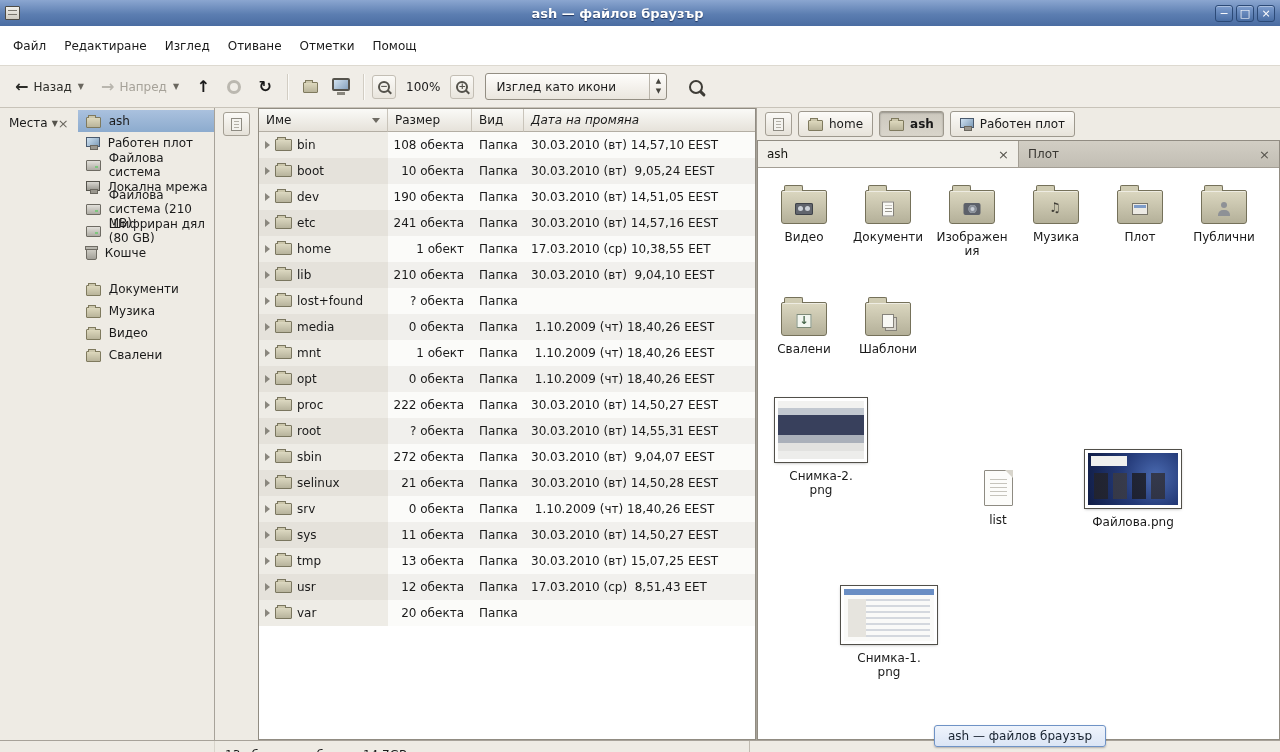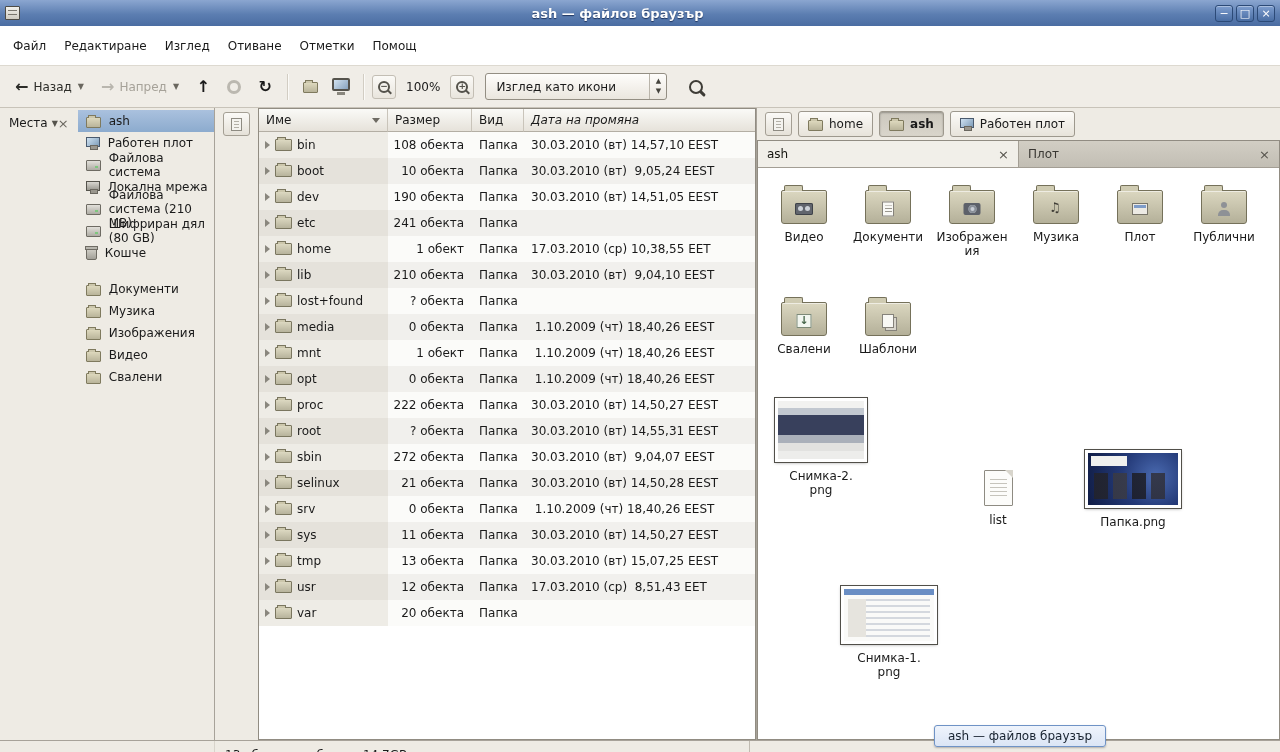--- a/index.html
+++ b/index.html
@@ -357,24 +357,20 @@
           <div class="side-item gap">
             <span class="si si-folder"></span>
             <span class="si-label">Документи</span>
           </div>
 
           <div class="side-item">
             <span class="si si-folder"></span>
             <span class="si-label">Музика</span>
           </div>
 
-          <div class="side-item">
-            <span class="si si-folder"></span>
-            <span class="si-label">Изображения</span>
-          </div>
 
           <div class="side-item">
             <span class="si si-folder"></span>
             <span class="si-label">Видео</span>
           </div>
 
           <div class="side-item">
             <span class="si si-folder"></span>
             <span class="si-label">Свалени</span>
           </div>
@@ -439,20 +435,21 @@
             </div>
 
             <div class="tree-row">
               <div class="cell c-name">
                 <span class="expander"></span>
                 <span class="tree-folder"></span>
                 <span>etc</span>
               </div>
               <div class="cell c-size">241 обекта</div>
               <div class="cell c-type">Папка</div>
+              <div class="cell c-date">30.03.2010 (вт) 14,57,16 EEST</div>
             </div>
 
             <div class="tree-row">
               <div class="cell c-name">
                 <span class="expander"></span>
                 <span class="tree-folder"></span>
                 <span>home</span>
               </div>
               <div class="cell c-size">1 обект</div>
               <div class="cell c-type">Папка</div>
@@ -721,21 +718,21 @@
 png</span>
               </div>
 
               <div class="abs-item it-list">
                 <span class="icon-gfx k-document"></span>
                 <span class="icon-label">list</span>
               </div>
 
               <div class="abs-item it-snimka">
                 <span class="icon-gfx k-thumb"></span>
-                <span class="icon-label">Папка.png</span>
+                <span class="icon-label">Файлова.png</span>
               </div>
 
               <div class="abs-item it-snimka1">
                 <span class="icon-gfx k-thumb"></span>
                 <span class="icon-label">Снимка-1.
 png</span>
               </div>
             </div>
         </div>
       </div>

